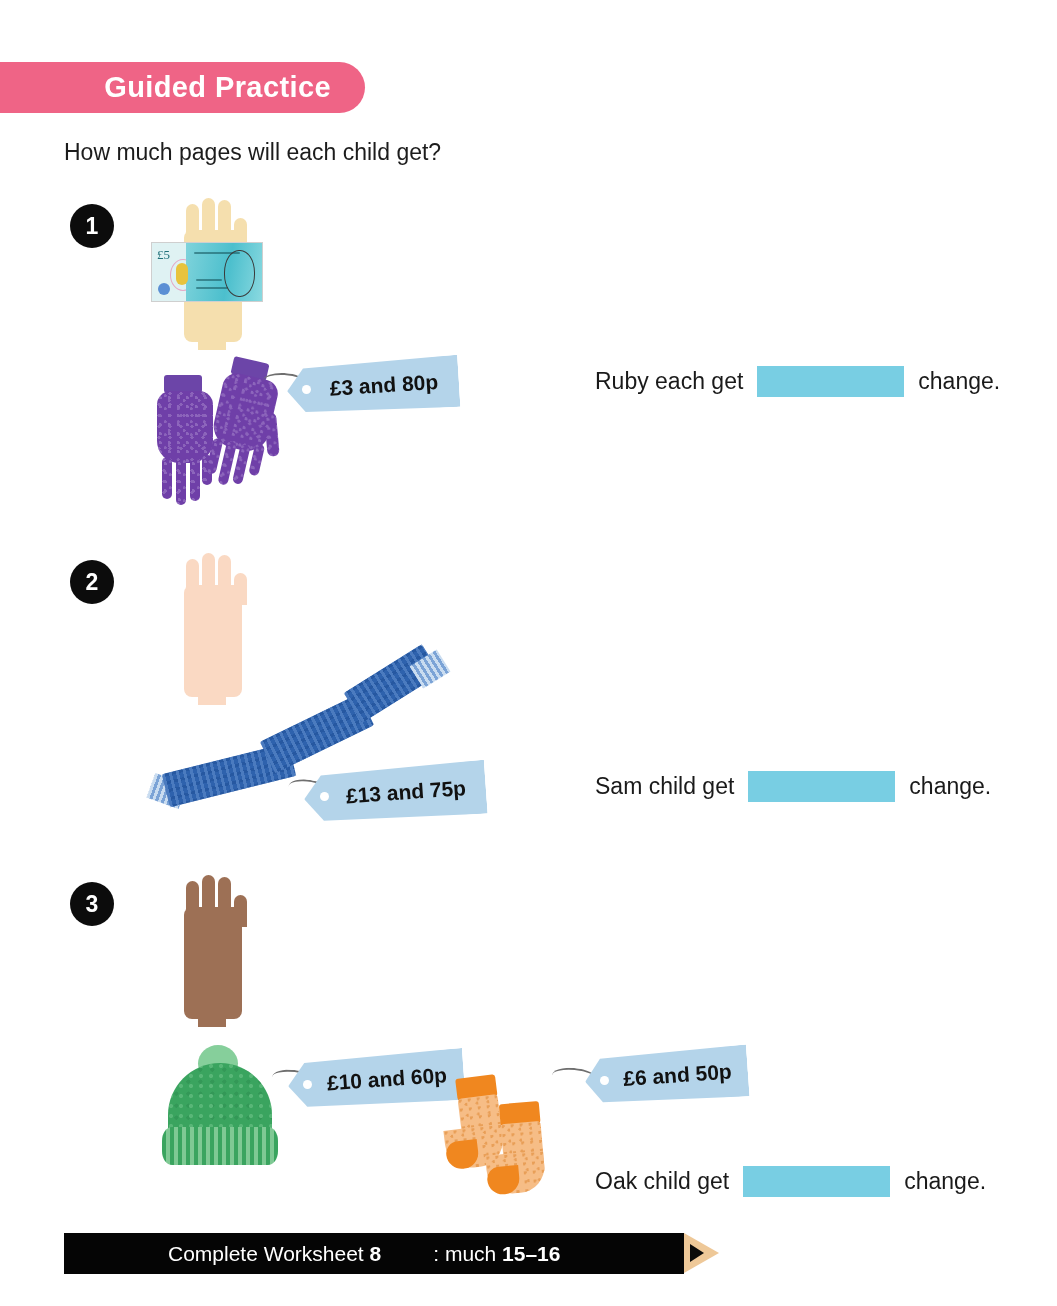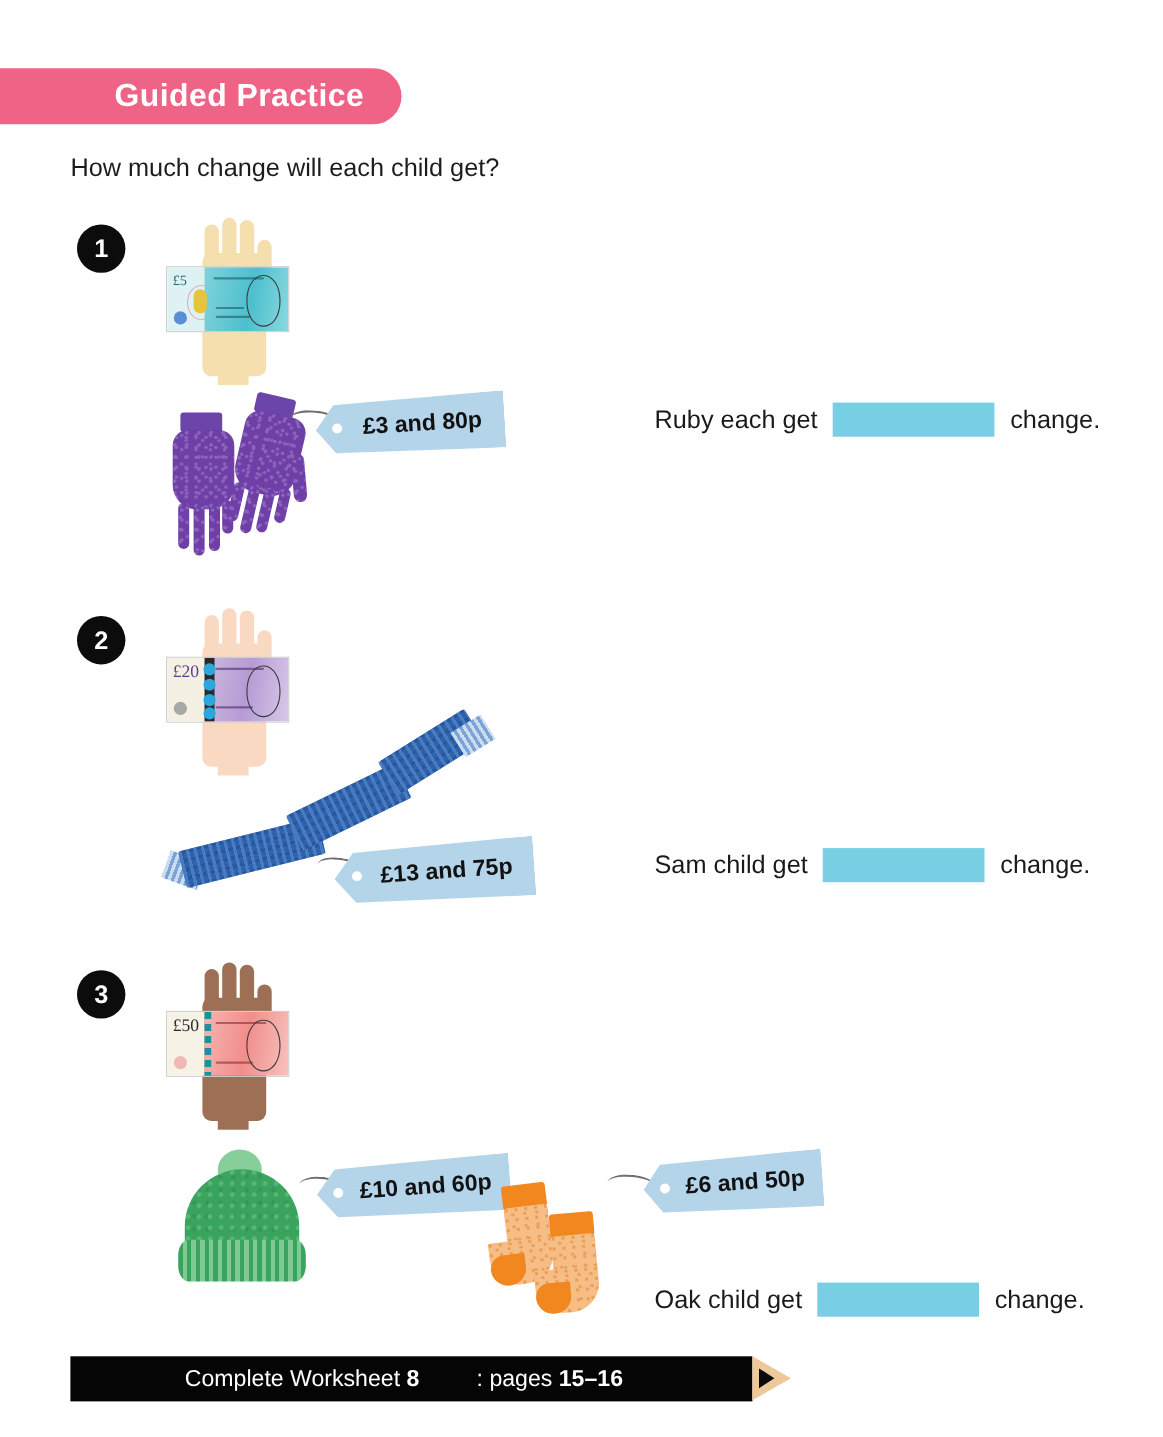--- a/index.html
+++ b/index.html
@@ -138,21 +138,21 @@
     border-top:9px solid transparent;border-bottom:9px solid transparent;
     border-left:14px solid #0a0a0a;}
 </style>
 </head>
 <body>
 
 <div class="header-pill">
   <span>Guided Practice</span>
 </div>
 
-<div class="prompt">How much change will each child get?</div>
+<div class="prompt">How much pages will each child get?</div>
 
 <div class="badge" style="left:70px;top:204px;">1</div>
 
 <div class="handgroup" style="left:148px;top:196px;">
   <div class="fing f1" style="background:#f5dfae;"></div>
   <div class="fing f2" style="background:#f5dfae;"></div>
   <div class="fing f3" style="background:#f5dfae;"></div>
   <div class="fing f4" style="background:#f5dfae;"></div>
   <div class="palm" style="background:#f5dfae;"></div>
   <div class="wrist" style="background:#f5dfae;"></div>
@@ -227,36 +227,20 @@
 
 <div class="badge" style="left:70px;top:560px;">2</div>
 
 <div class="handgroup" style="left:148px;top:551px;">
   <div class="fing f1" style="background:#fad9c3;"></div>
   <div class="fing f2" style="background:#fad9c3;"></div>
   <div class="fing f3" style="background:#fad9c3;"></div>
   <div class="fing f4" style="background:#fad9c3;"></div>
   <div class="palm" style="background:#fad9c3;"></div>
   <div class="wrist" style="background:#fad9c3;"></div>
-  <div class="note n20">
-    <div class="lpanel">
-      <div class="den">£20</div>
-      <div class="dot"></div>
-    </div>
-    <div class="rpanel">
-      <div class="scriptline" style="left:10px;top:9px;width:44px;background:#4a3070;"></div>
-      <div class="scriptline" style="left:10px;top:44px;width:34px;background:#4a3070;"></div>
-      <div class="portrait"></div>
-    </div>
-    <div class="strip"></div>
-    <div class="bead" style="top:5px;"></div>
-    <div class="bead" style="top:19px;"></div>
-    <div class="bead" style="top:33px;"></div>
-    <div class="bead" style="top:45px;"></div>
-  </div>
 </div>
 
 <div class="scarf">
   <div class="fringe" style="left:0px;top:128px;width:34px;height:26px;transform:rotate(20deg);"></div>
   <div class="band" style="left:14px;top:108px;width:130px;height:34px;transform:rotate(-14deg);border-radius:3px;">
       <div class="knit"></div>
     </div>
   <div class="band" style="left:112px;top:66px;width:110px;height:35px;transform:rotate(-26deg);border-radius:3px;">
       <div class="knit"></div>
     </div>
@@ -280,32 +264,20 @@
 
 <div class="badge" style="left:70px;top:882px;">3</div>
 
 <div class="handgroup" style="left:148px;top:873px;">
   <div class="fing f1" style="background:#9d7055;"></div>
   <div class="fing f2" style="background:#9d7055;"></div>
   <div class="fing f3" style="background:#9d7055;"></div>
   <div class="fing f4" style="background:#9d7055;"></div>
   <div class="palm" style="background:#9d7055;"></div>
   <div class="wrist" style="background:#9d7055;"></div>
-  <div class="note n50">
-    <div class="lpanel">
-      <div class="den">£50</div>
-      <div class="dot"></div>
-    </div>
-    <div class="rpanel">
-      <div class="scriptline" style="left:10px;top:9px;width:46px;background:#8a2f32;"></div>
-      <div class="scriptline" style="left:10px;top:45px;width:34px;background:#8a2f32;"></div>
-      <div class="portrait"></div>
-    </div>
-    <div class="strip"></div>
-  </div>
 </div>
 
 <div class="hat">
   <div class="pom"></div>
   <div class="dome">
       <div class="tex"></div>
     </div>
   <div class="brim"></div>
 </div>
 
@@ -344,16 +316,16 @@
 </div>
 <div class="eyelet" style="left:600px;top:1076px;"></div>
 
 <div class="sentence" style="left:595px;top:1166px;">
   <span>Oak child get</span>
   <span class="blank"></span>
   <span>change.</span>
 </div>
 
 <div class="footer">
-  <span><span>Complete Worksheet </span><b>8</b><span>: pages </span><b>15–16</b></span>
+  <span><span>Complete Worksheet </span><b>8</b><span>: much </span><b>15–16</b></span>
 </div>
 <div class="foot-tri"></div>
 <div class="foot-arrow"></div>
 
 </body></html>

